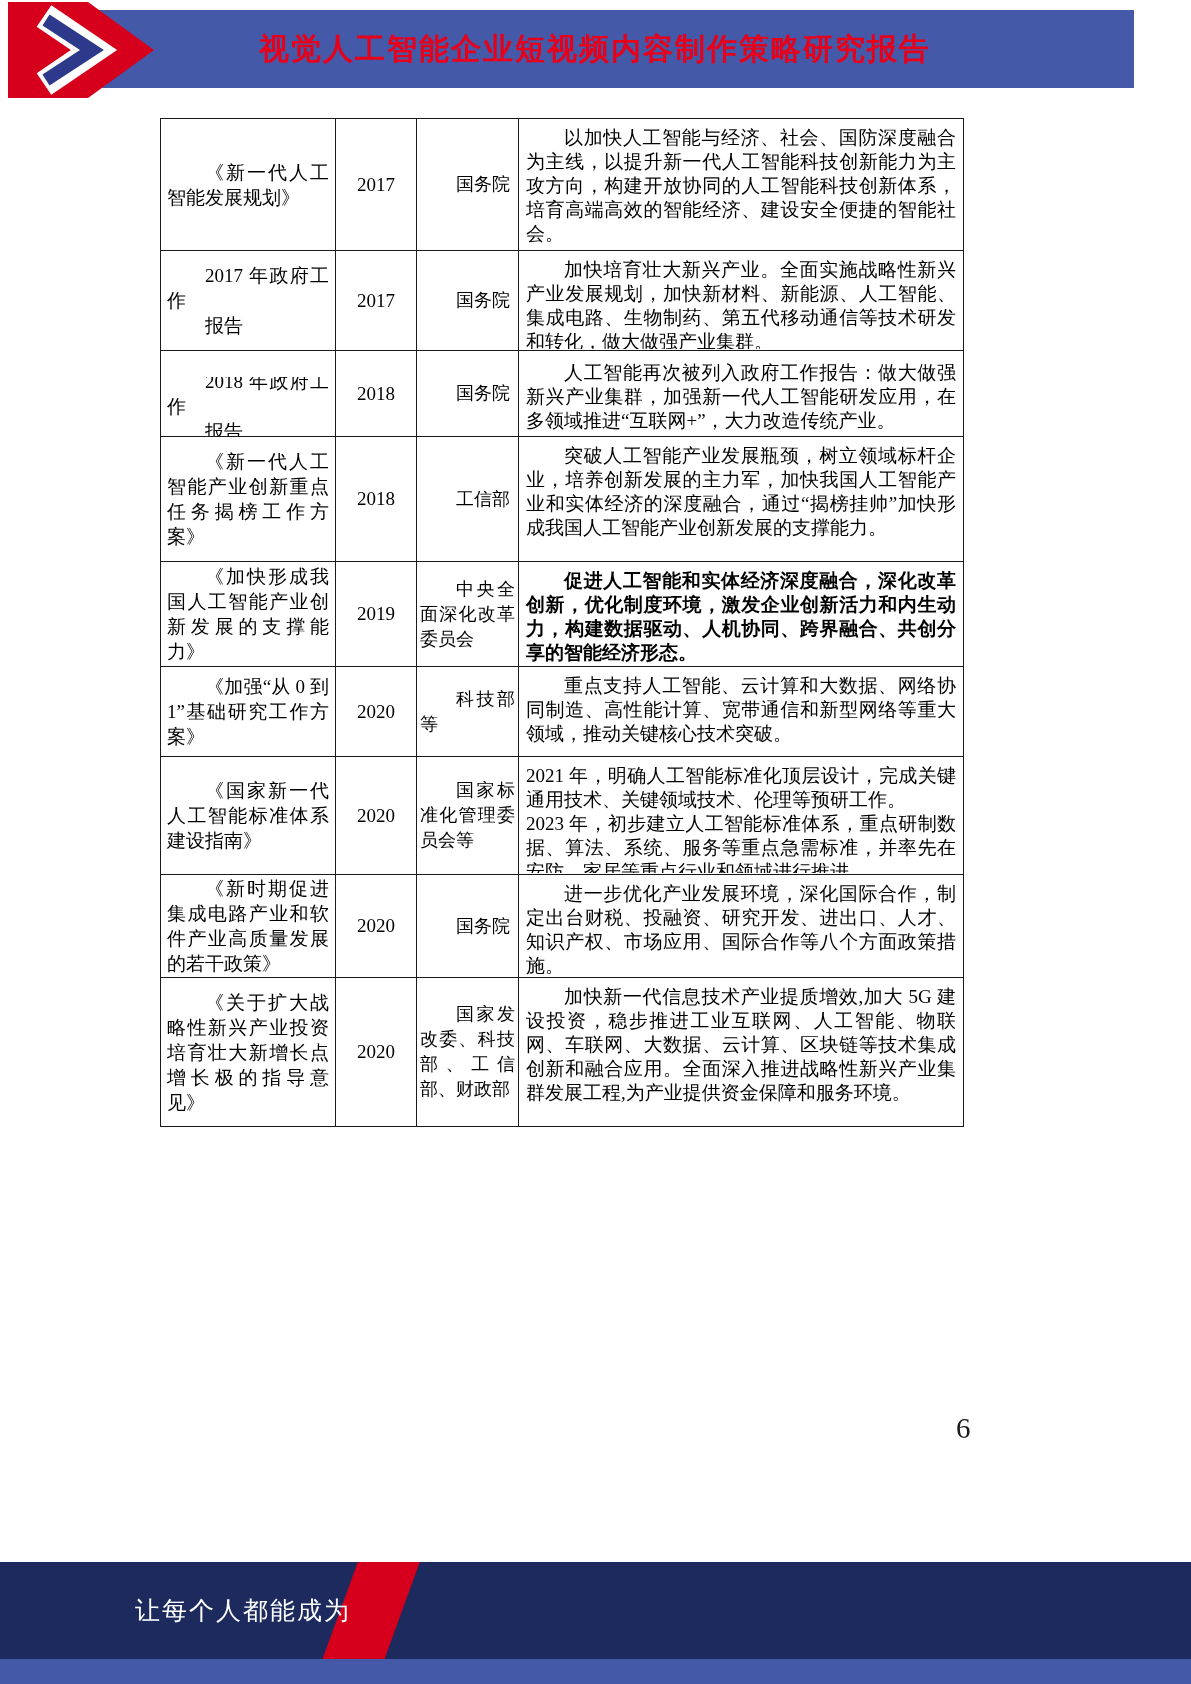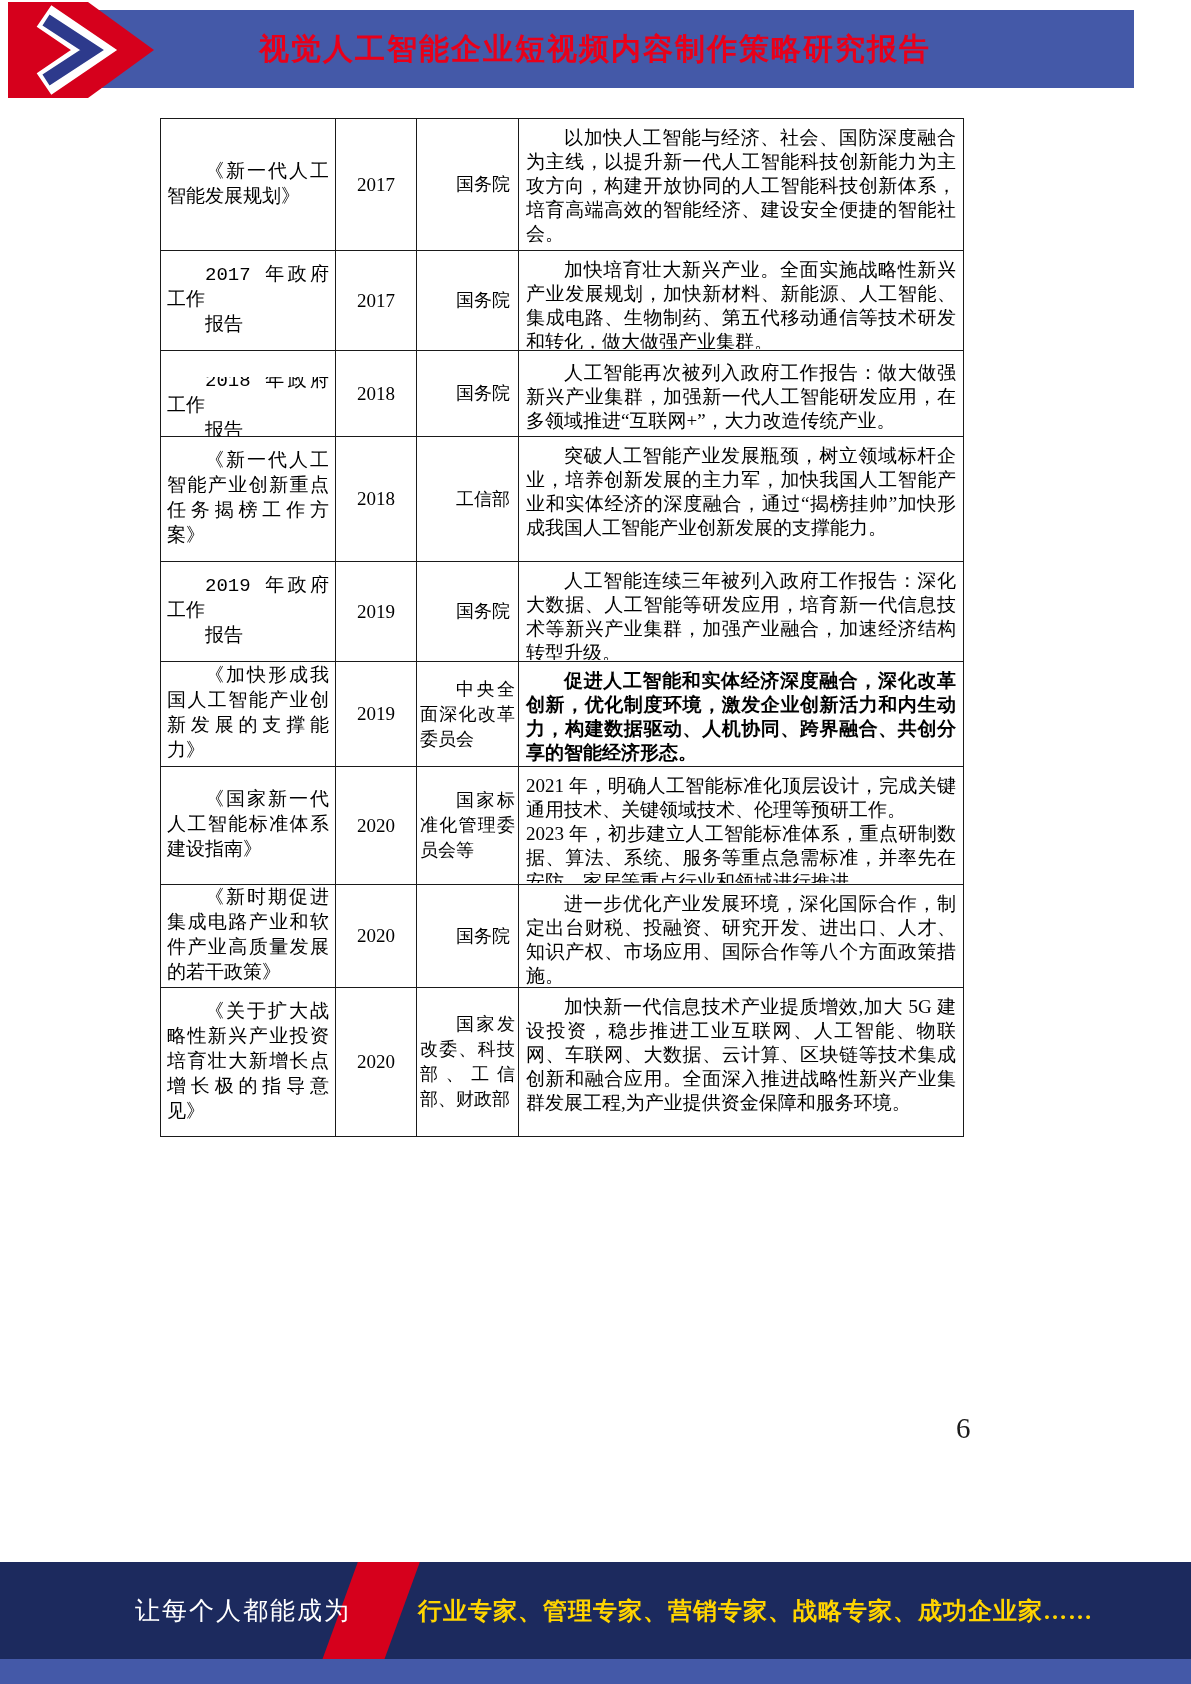--- a/index.html
+++ b/index.html
@@ -30,21 +30,21 @@
     border-collapse:collapse; table-layout:fixed; background:#fff;
   }
   .policy-table td { border:1px solid #1a1a1a; padding:0; vertical-align:middle; }
   .cellbox { overflow:hidden; display:flex; flex-direction:column; justify-content:center; }
   .cellbox.top { justify-content:flex-start; }
   .para {
     font-size:19px; line-height:25px; text-align:justify;
     word-break:break-all; text-justify:inter-character;
   }
   .para.indent { text-indent:38px; }
-  td.c-name  .cellbox { padding:0 6px;font-family:Liberation Mono, monospace; }
+  td.c-name  .cellbox { padding:0 6px; }
   td.c-year  .cellbox { align-items:center;justify-content:center; }
   .year-text { font-size:19px; }
   td.c-issuer .cellbox { padding:0 3px; }
   td.c-issuer .para { font-size:18px; line-height:25px; }
   td.c-issuer .para.indent { text-indent:36px; }
   td.c-desc  .cellbox { padding:6px 7px; }
   td.c-desc  .para { line-height:24px; }
 
   
   .page-number {
@@ -177,62 +177,61 @@
           <div class="cellbox" style="height: 122px;">
             <p class="para indent">工信部</p>
           </div>
         </td>
         <td class="c-desc">
           <div class="cellbox top" style="height: 122px;">
             <p class="para indent">突破人工智能产业发展瓶颈，树立领域标杆企业，培养创新发展的主力军，加快我国人工智能产业和实体经济的深度融合，通过“揭榜挂帅”加快形成我国人工智能产业创新发展的支撑能力。</p>
           </div>
         </td>
       </tr>
-      <tr style="height: 100px;">
-        <td class="c-name">
-          <div class="cellbox" style="height: 97px;">
-            <p class="para indent">2019 年政府工作</p>
-            <p class="para indent">报告</p>
-          </div>
-        </td>
-        <td class="c-year">
-          <div class="cellbox" style="height: 97px;">
-            <span class="year-text">2019</span>
-          </div>
-        </td>
-        <td class="c-issuer">
-          <div class="cellbox" style="height: 97px;">
-            <p class="para indent">国务院</p>
-          </div>
-        </td>
-        <td class="c-desc">
-          <div class="cellbox top" style="height: 97px;">
-            <p class="para indent">人工智能连续三年被列入政府工作报告：深化大数据、人工智能等研发应用，培育新一代信息技术等新兴产业集群，加强产业融合，加速经济结构转型升级。</p>
-          </div>
-        </td>
-      </tr>
       <tr style="height: 105px;">
         <td class="c-name">
           <div class="cellbox" style="height: 102px;">
             <p class="para indent">《加快形成我国人工智能产业创新发展的支撑能力》</p>
           </div>
         </td>
         <td class="c-year">
           <div class="cellbox" style="height: 102px;">
             <span class="year-text">2019</span>
           </div>
         </td>
         <td class="c-issuer">
           <div class="cellbox" style="height: 102px;">
             <p class="para indent">中央全面深化改革委员会</p>
           </div>
         </td>
         <td class="c-desc">
           <div class="cellbox top" style="height: 102px; font-weight: bold;">
             <p class="para indent">促进人工智能和实体经济深度融合，深化改革创新，优化制度环境，激发企业创新活力和内生动力，构建数据驱动、人机协同、跨界融合、共创分享的智能经济形态。</p>
+          </div>
+        </td>
+      </tr>
+      <tr style="height: 90px;">
+        <td class="c-name">
+          <div class="cellbox" style="height: 87px;">
+            <p class="para indent">《加强“从 0 到 1”基础研究工作方案》</p>
+          </div>
+        </td>
+        <td class="c-year">
+          <div class="cellbox" style="height: 87px;">
+            <span class="year-text">2020</span>
+          </div>
+        </td>
+        <td class="c-issuer">
+          <div class="cellbox" style="height: 87px;">
+            <p class="para indent">科技部等</p>
+          </div>
+        </td>
+        <td class="c-desc">
+          <div class="cellbox top" style="height: 87px;">
+            <p class="para indent">重点支持人工智能、云计算和大数据、网络协同制造、高性能计算、宽带通信和新型网络等重大领域，推动关键核心技术突破。</p>
           </div>
         </td>
       </tr>
       <tr style="height: 118px;">
         <td class="c-name">
           <div class="cellbox" style="height: 115px;">
             <p class="para indent">《国家新一代人工智能标准体系建设指南》</p>
           </div>
         </td>
         <td class="c-year">
@@ -297,15 +296,14 @@
         </td>
       </tr>
     </tbody>
 </table>
 
 <div class="page-number">6</div>
 
 <div class="footer-main">
   <div class="footer-red-band"></div>
   <span class="footer-left">让每个人都能成为</span>
-  <span class="footer-right">行业专家、管理专家、营销专家、战略专家、成功企业家……</span>
 </div>
 <div class="footer-strip"></div>
 
 </body></html>

